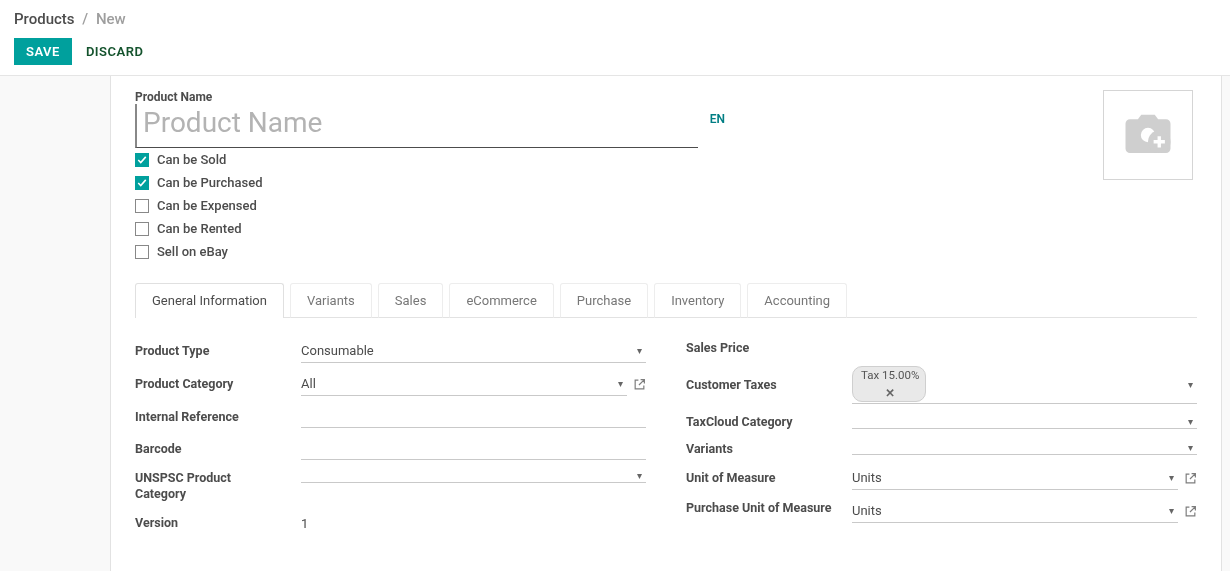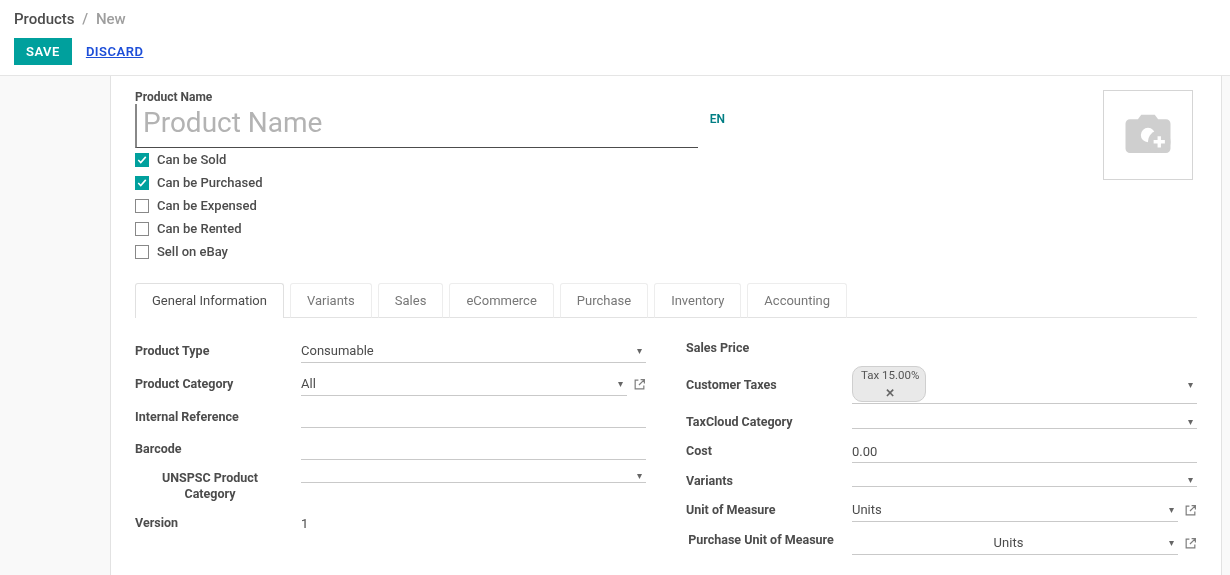--- a/index.html
+++ b/index.html
@@ -34,27 +34,26 @@
     padding: 6px 12px;
     font-size: 13px;
     font-weight: 600;
     letter-spacing: 0.5px;
     cursor: pointer;
     font-family: inherit;
   }
   .btn-link {
     background: none;
     border: none;
-    color: #1d4ed8;
+    color: #14532d;
     font-size: 13px;
     font-weight: 600;
     letter-spacing: 0.5px;
     cursor: pointer;
     font-family: inherit;
-    text-decoration: underline;
   }
   .sheet-wrapper {
     background: #f9f9f9;
     border-top: 1px solid #e5e5e5;
     padding: 0;
     min-height: 495px;
   }
   .sheet {
     background: #fff;
     max-width: 1112px;
@@ -169,21 +168,21 @@
     display: flex;
     gap: 40px;
     padding-top: 22px;
   }
   .col { flex: 1; }
   .field-row {
     display: flex;
     align-items: center;
     margin-bottom: 10px;
   }
-  .field-row.top-align { align-items: flex-start; text-align: center; }
+  .field-row.top-align { align-items: flex-start; }
   .field-label {
     flex: 0 0 150px;
     font-size: 12.5px;
     font-weight: 700;
     color: #4c4c4c;
     line-height: 1.3;
   }
   .field-value {
     flex: 1;
     display: flex;
@@ -425,26 +424,20 @@
         <div class="field-row">
           <div class="field-label">TaxCloud Category</div>
           <div class="field-value">
             <div class="fv-select-wrap">
               <span class="fv-text"></span>
               <span class="caret">▾</span>
             </div>
           </div>
         </div>
 
-        <div class="field-row">
-          <div class="field-label">Cost</div>
-          <div class="field-value">
-            <input class="fv-input" value="0.00" style="">
-          </div>
-        </div>
 
         <div class="field-row">
           <div class="field-label">Variants</div>
           <div class="field-value">
             <div class="fv-select-wrap">
               <span class="fv-text"></span>
               <span class="caret">▾</span>
             </div>
           </div>
         </div>

